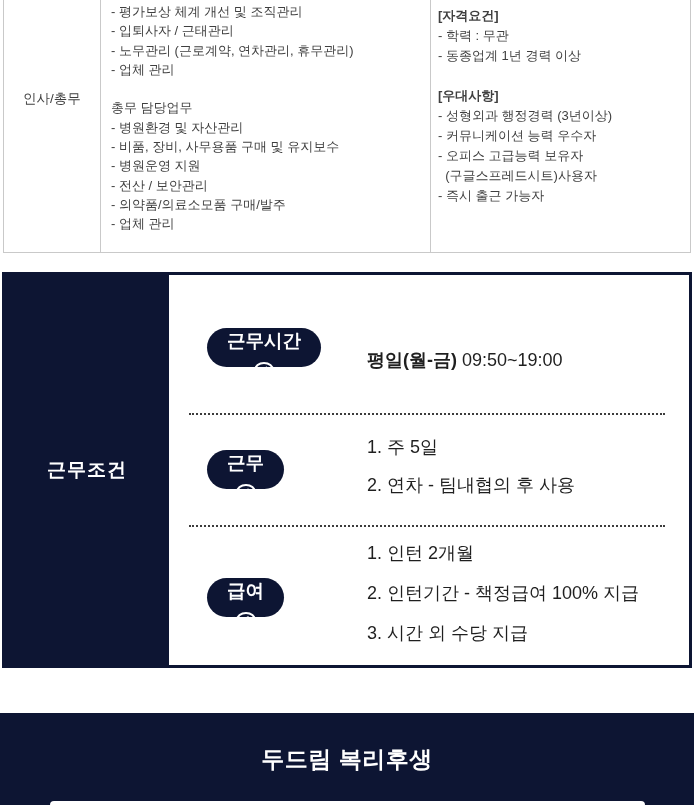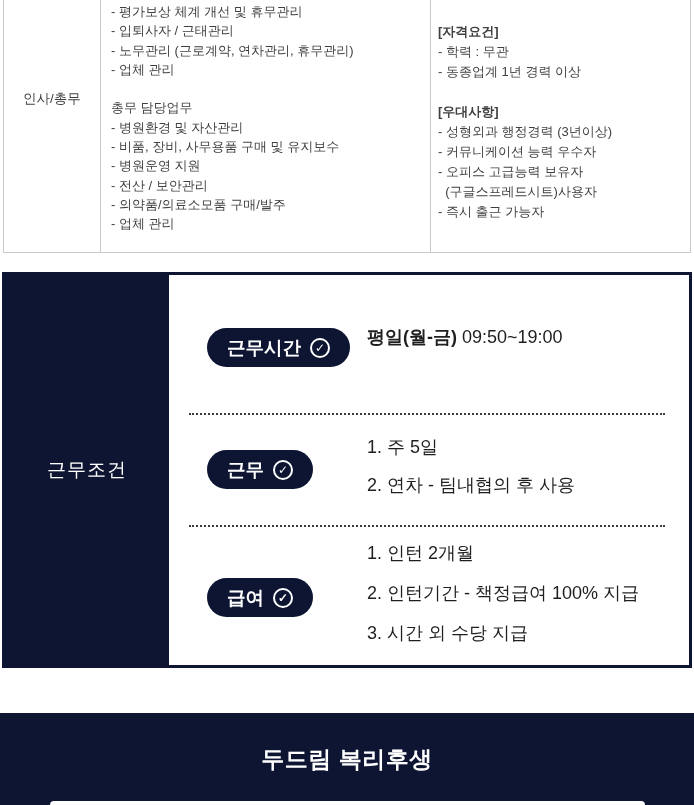--- a/index.html
+++ b/index.html
@@ -27,53 +27,53 @@
   .col-label{
     width:97px;border-right:1px solid var(--border-gray);
     display:flex;justify-content:center;align-items:flex-start;
     padding-top:90px;font-size:13.5px;
   }
   .col-duties{
     width:330px;border-right:1px solid var(--border-gray);
     padding:2px 4px 0 10px;line-height:19.3px;
   }
   .col-req{
-    flex:1;padding:6px 4px 0 7px;line-height:20px;white-space:pre-wrap;margin-top:16px;
+    flex:1;padding:6px 4px 0 7px;line-height:20px;white-space:pre-wrap;
   }
   .col-duties .line,.col-req .line{white-space:pre-wrap;}
   .col-req .line.b{font-weight:700;}
 
   
   .conditions-section{
     margin:19px 2px 0 2px;height:396px;display:flex;
     background:var(--navy);border:3px solid var(--navy);
   }
   .cond-label{
     width:164px;display:flex;align-items:center;justify-content:center;
-    color:#ffffff;font-size:19px;font-weight:400;letter-spacing:1px;
+    color:#ffffff;font-size:19px;font-weight:700;letter-spacing:1px;
   }
   .cond-content{flex:1;background:#ffffff;position:relative;}
 
   .badge{
     position:absolute;display:inline-flex;align-items:center;gap:9px;
     height:39px;padding:0 20px;background:var(--navy);color:#ffffff;
-    border-radius:22px;font-size:18.5px;font-weight:700;white-space:nowrap;
+    border-radius:22px;font-size:18.5px;font-weight:700;white-space:nowrap;flex-direction:column;
   }
   .check-icon{
     width:20px;height:20px;border:2px solid #ffffff;border-radius:50%;
     display:flex;align-items:center;justify-content:center;
     font-size:12px;font-weight:700;line-height:1;
   }
   .cond-lines{
     position:absolute;left:198px;color:var(--cond-text);
     font-size:18px;font-weight:500;white-space:nowrap;
   }
   .cond-lines .seg-b{font-weight:700;}
   .badge-1{left:38px;top:53px;}
-  .lines-1{top:43px;line-height:39px;}
+  .lines-1{top:66px;line-height:39px;}
   .badge-2{left:38px;top:175px;}
   .lines-2{top:153px;line-height:38px;}
   .badge-3{left:38px;top:303px;font-family:Liberation Serif, serif;}
   .lines-3{top:258px;line-height:40px;}
   .dotted-divider{
     position:absolute;left:20px;right:24px;height:0;
     border-top:2px dotted #3c3c3c;
   }
   .divider-1{top:138px;}
   .divider-2{top:250px;}
@@ -90,21 +90,21 @@
   }
 </style>
 </head>
 <body>
 
 <div class="table-section">
   <div class="col-label">
     <span>인사/총무</span>
   </div>
   <div class="col-duties">
-      <div class="line">- 평가보상 체계 개선 및 휴무관리</div>
+      <div class="line">- 평가보상 체계 개선 및 조직관리</div>
       <div class="line">- 입퇴사자 / 근태관리</div>
       <div class="line">- 노무관리 (근로계약, 연차관리, 휴무관리)</div>
       <div class="line">- 업체 관리</div>
       <div class="line">&nbsp;</div>
       <div class="line">총무 담당업무</div>
       <div class="line">- 병원환경 및 자산관리</div>
       <div class="line">- 비품, 장비, 사무용품 구매 및 유지보수</div>
       <div class="line">- 병원운영 지원</div>
       <div class="line">- 전산 / 보안관리</div>
       <div class="line">- 의약품/의료소모품 구매/발주</div>

